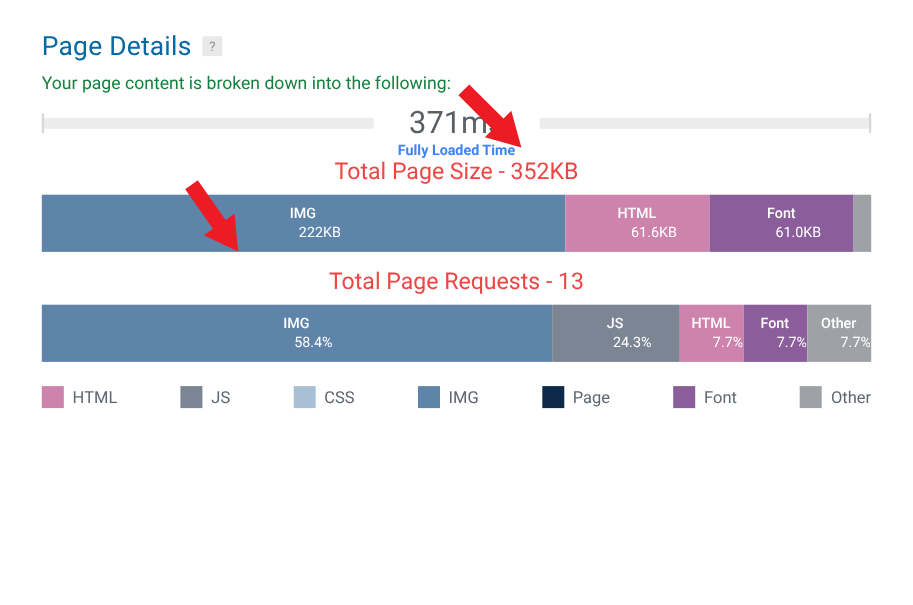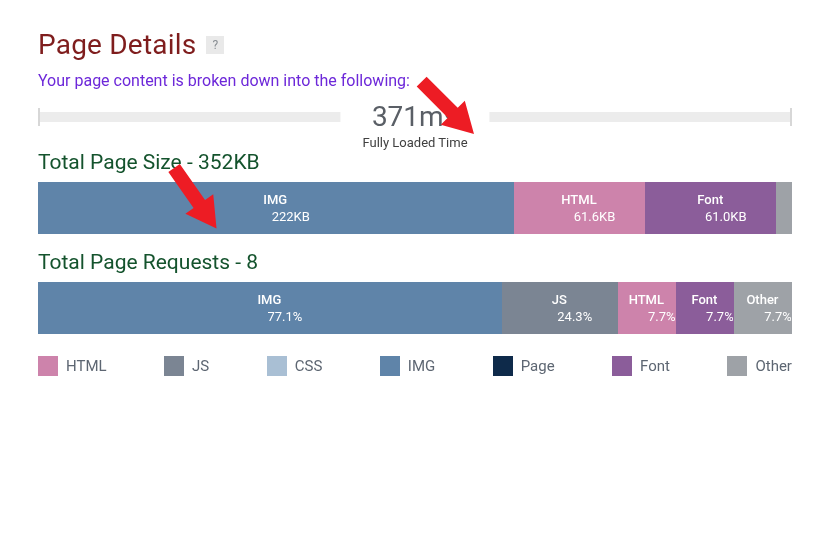--- a/index.html
+++ b/index.html
@@ -6,44 +6,44 @@
   body {
     font-family: -apple-system, BlinkMacSystemFont, "Segoe UI", Roboto, Helvetica, Arial, sans-serif;
     background: #fff;
     color: #585f69;
     width: 830px;
     height: 550px;
     padding: 28px 38px 0 38px;
     position: relative;
   }
   .title-row { display: flex; align-items: center; gap: 10px; margin-bottom: 10px; }
-  .title { font-size: 28px; font-weight: 400; color: #7f1d1d; letter-spacing: .2px; }
+  .title { font-size: 24px; font-weight: 400; color: #0369a1; letter-spacing: .2px; }
   .help {
     width: 18px; height: 18px; background: #e9e9e9; color: #8a8f94;
     font-size: 12px; display: inline-flex; align-items: center; justify-content: center;
     cursor: pointer;
   }
-  .subtext { font-size: 16px; color: #6d28d9; margin-bottom: 22px; }
+  .subtext { font-size: 16px; color: #15803d; margin-bottom: 22px; }
   .timeline-wrap { position: relative; margin-bottom: 28px; }
   .timeline {
     height: 10px; background: #ececec; border-radius: 2px;
     position: relative;
   }
   .timeline::before, .timeline::after {
     content: ""; position: absolute; top: -4px; width: 2px; height: 18px; background: #d7d7d7;
   }
   .timeline::before { left: 0; }
   .timeline::after { right: 0; }
   .time-badge {
     position: absolute; left: 50%; top: -12px; transform: translateX(-50%);
     background: #fff; padding: 0 22px; text-align: center;
   }
   .time-value { font-size: 28px; color: #5a5f66; font-weight: 400; }
-  .time-label { font-size: 13px; color: #404040; font-weight: 400; margin-top: 2px; }
-  .section-title { font-size: 21px; color: #14532d; font-weight: 400; margin-top: 16px; margin-bottom: 8px; }
+  .time-label { font-size: 13px; color: #3b82f6; font-weight: 700; margin-top: 2px; }
+  .section-title { font-size: 21px; color: #ef4444; font-weight: 400; margin-top: 16px; margin-bottom: 8px; text-align: center; }
   .bar {
     display: flex; width: 100%; height: 52px;
     font-size: 14px; color: #fff;
   }
   .seg {
     display: flex; flex-direction: column; align-items: center; justify-content: center;
     overflow: hidden; white-space: nowrap;
     border-right: 1px solid rgba(255,255,255,0);
   }
   .seg .lab { font-size: 13px; font-weight: 500; }
@@ -83,25 +83,25 @@
       <div class="lab">HTML</div>
       <div class="val">61.6KB</div>
     </div>
     <div class="seg" style="width: 17.3295%; background: rgb(139, 93, 154);">
       <div class="lab">Font</div>
       <div class="val">61.0KB</div>
     </div>
     <div class="seg" style="width: 2.10227%; background: rgb(158, 162, 167);"></div>
   </div>
 
-<div class="section-title">Total Page Requests - 8</div>
+<div class="section-title">Total Page Requests - 13</div>
 <div class="bar" id="req-bar">
     <div class="seg" style="width: 61.5%; background: rgb(95, 132, 169);">
       <div class="lab">IMG</div>
-      <div class="val">77.1%</div>
+      <div class="val">58.4%</div>
     </div>
     <div class="seg" style="width: 15.4%; background: rgb(123, 133, 147);">
       <div class="lab">JS</div>
       <div class="val">24.3%</div>
     </div>
     <div class="seg" style="width: 7.7%; background: rgb(205, 131, 171);">
       <div class="lab">HTML</div>
       <div class="val">7.7%</div>
     </div>
     <div class="seg" style="width: 7.7%; background: rgb(139, 93, 154);">

